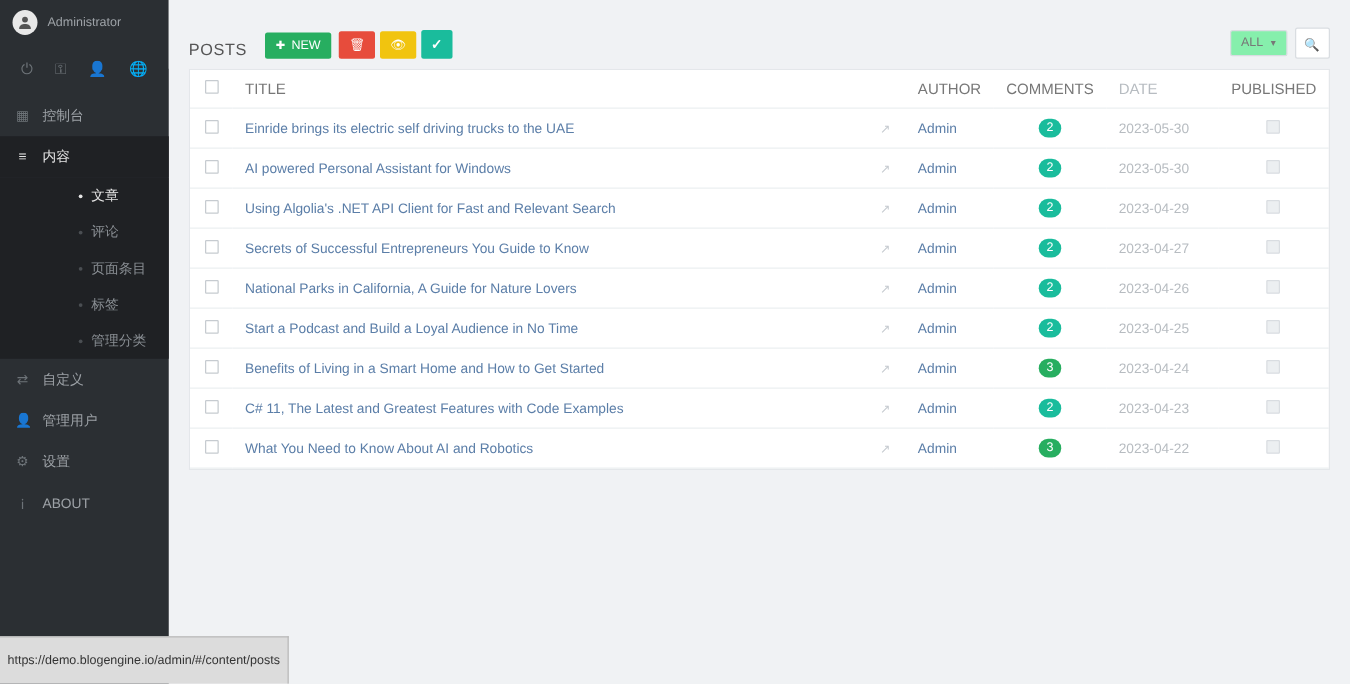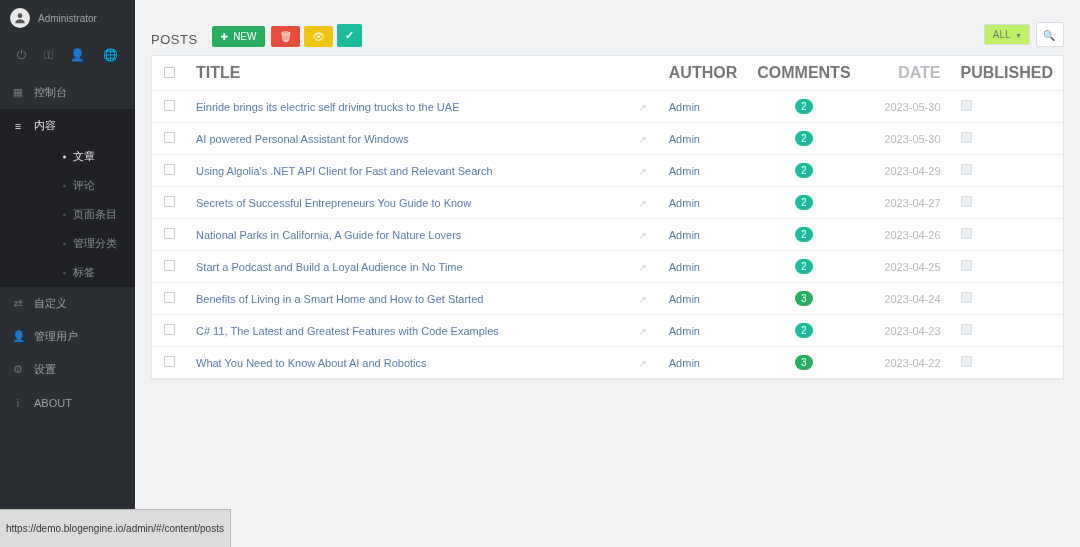--- a/index.html
+++ b/index.html
@@ -31,32 +31,32 @@
 .main { flex: 1; display: flex; flex-direction: column; }
 .toolbar { display: flex; align-items: flex-end; padding: 8px 16px; background: #f0f2f4; }
 .page-title { font-size: 13px; color: #555; font-weight: 400; letter-spacing: 0.5px; margin-right: 14px; }
 .btn { border: none; padding: 5px 9px; font-size: 10px; color: #fff; cursor: pointer; border-radius: 2px; display: inline-flex; align-items: center; gap: 5px; margin-top: 16px; }
 .btn-new { background: #27ae60; margin-right: 6px; }
 .btn-del { background: #e74c3c; margin-right: 4px; padding: 5px 8px; }
 .btn-pub { background: #f1c40f; margin-right: 4px; padding: 5px 8px; }
 .btn-unpub { background: #1abc9c; padding: 5px 8px; }
 .tb-spacer { flex: 1; }
 .filter { display: flex; align-items: center; gap: 6px; }
-.filter-btn { background: #bef264; border: 1px solid #d9dde1; padding: 4px 8px; font-size: 10px; color: #777; border-radius: 2px; cursor: pointer; display: inline-flex; align-items: center; gap: 6px; }
+.filter-btn { background: #86efac; border: 1px solid #d9dde1; padding: 4px 8px; font-size: 10px; color: #777; border-radius: 2px; cursor: pointer; display: inline-flex; align-items: center; gap: 6px; }
 .search-btn { background: #fff; border: 1px solid #d9dde1; padding: 4px 7px; border-radius: 2px; cursor: pointer; color: #777; }
 
 .panel { margin: 0 16px 16px; background: #fff; border: 1px solid #e4e7ea; }
 table { width: 100%; border-collapse: collapse; }
 th, td { text-align: left; padding: 8px 10px; border-bottom: 1px solid #eceff1; font-size: 11px; vertical-align: middle; }
-th { color: #777; font-weight: 700; font-size: 16px; }
+th { color: #777; font-weight: 400; font-size: 12px; }
 th.col-check, td.col-check { width: 34px; text-align: center; }
 th.col-author, td.col-author { width: 70px; }
 th.col-comments, td.col-comments { width: 85px; text-align: center; }
-th.col-date, td.col-date { width: 90px; text-align: right; color: #b7bcc1; }
-th.col-pub, td.col-pub { width: 70px; text-align: left; }
+th.col-date, td.col-date { width: 90px; text-align: left; color: #b7bcc1; }
+th.col-pub, td.col-pub { width: 70px; text-align: center; }
 td.col-title a { color: #5b7ea8; text-decoration: none; }
 td.col-title { position: relative; }
 .ext-icon { position: absolute; right: 12px; top: 50%; transform: translateY(-50%); color: #c6cbd0; font-size: 11px; cursor: pointer; }
 td.col-author a { color: #5b7ea8; text-decoration: none; }
 .badge { display: inline-block; min-width: 18px; padding: 2px 6px; border-radius: 9px; color: #fff; font-size: 10px; text-align: center; }
 .badge-g { background: #1abc9c; }
 .badge-o { background: #27ae60; }
 .chk { display: inline-block; width: 11px; height: 11px; border: 1px solid #c6cbd0; border-radius: 1px; cursor: pointer; }
 .chk.disabled { background: #eceff1; border-color: #d9dde1; cursor: default; }
 
@@ -96,22 +96,22 @@
           <span>控制台</span>
         </li>
         <li class="sb-item active">
           <span class="ic">≡</span>
           <span>内容</span>
         </li>
         <ul class="sb-sub">
           <li class="sel">文章</li>
           <li>评论</li>
           <li>页面条目</li>
+          <li>标签</li>
           <li>管理分类</li>
-          <li>标签</li>
         </ul>
         <li class="sb-item">
           <span class="ic">⇄</span>
           <span>自定义</span>
         </li>
         <li class="sb-item">
           <span class="ic">👤</span>
           <span>管理用户</span>
         </li>
         <li class="sb-item">

